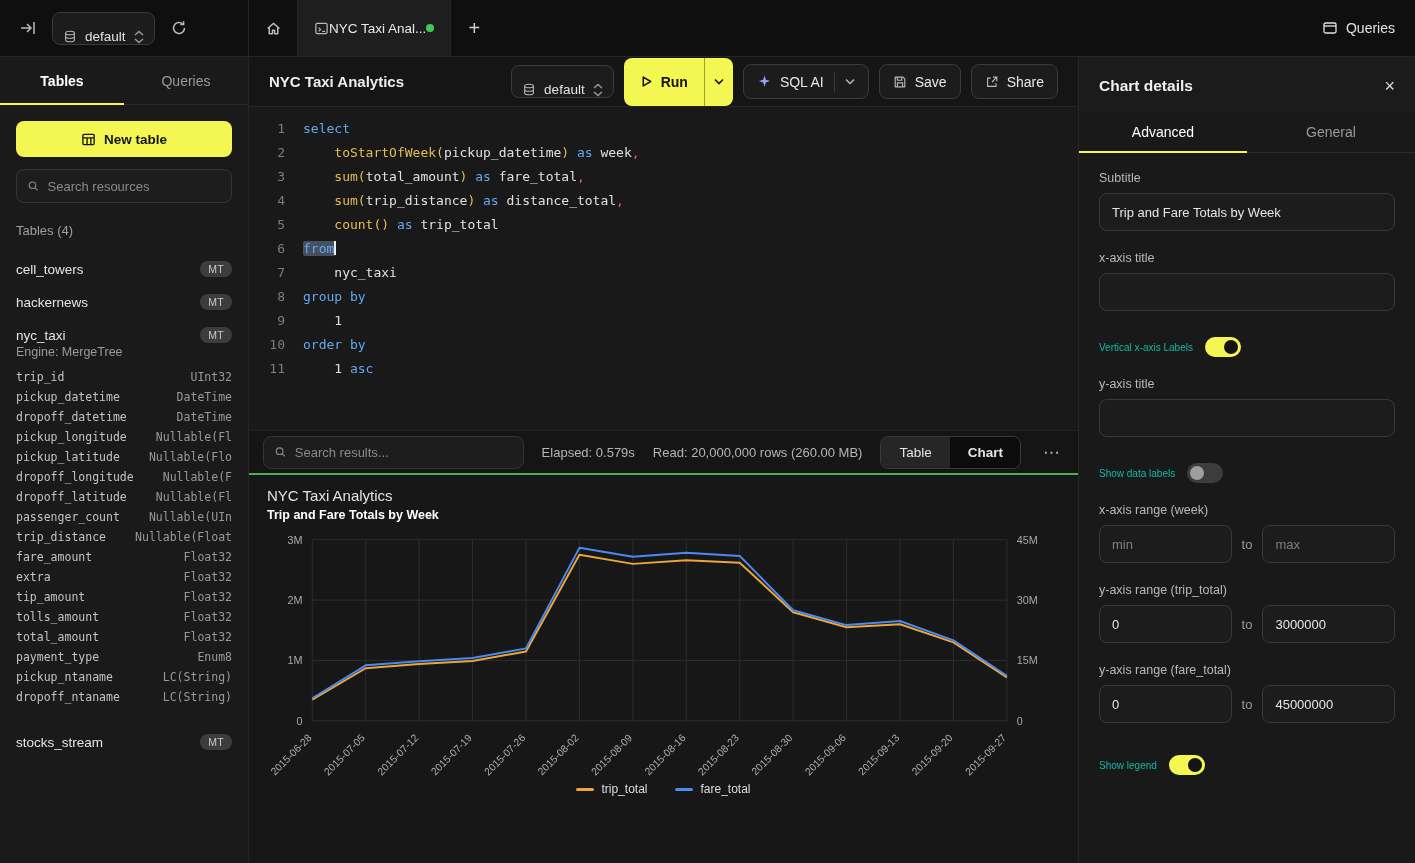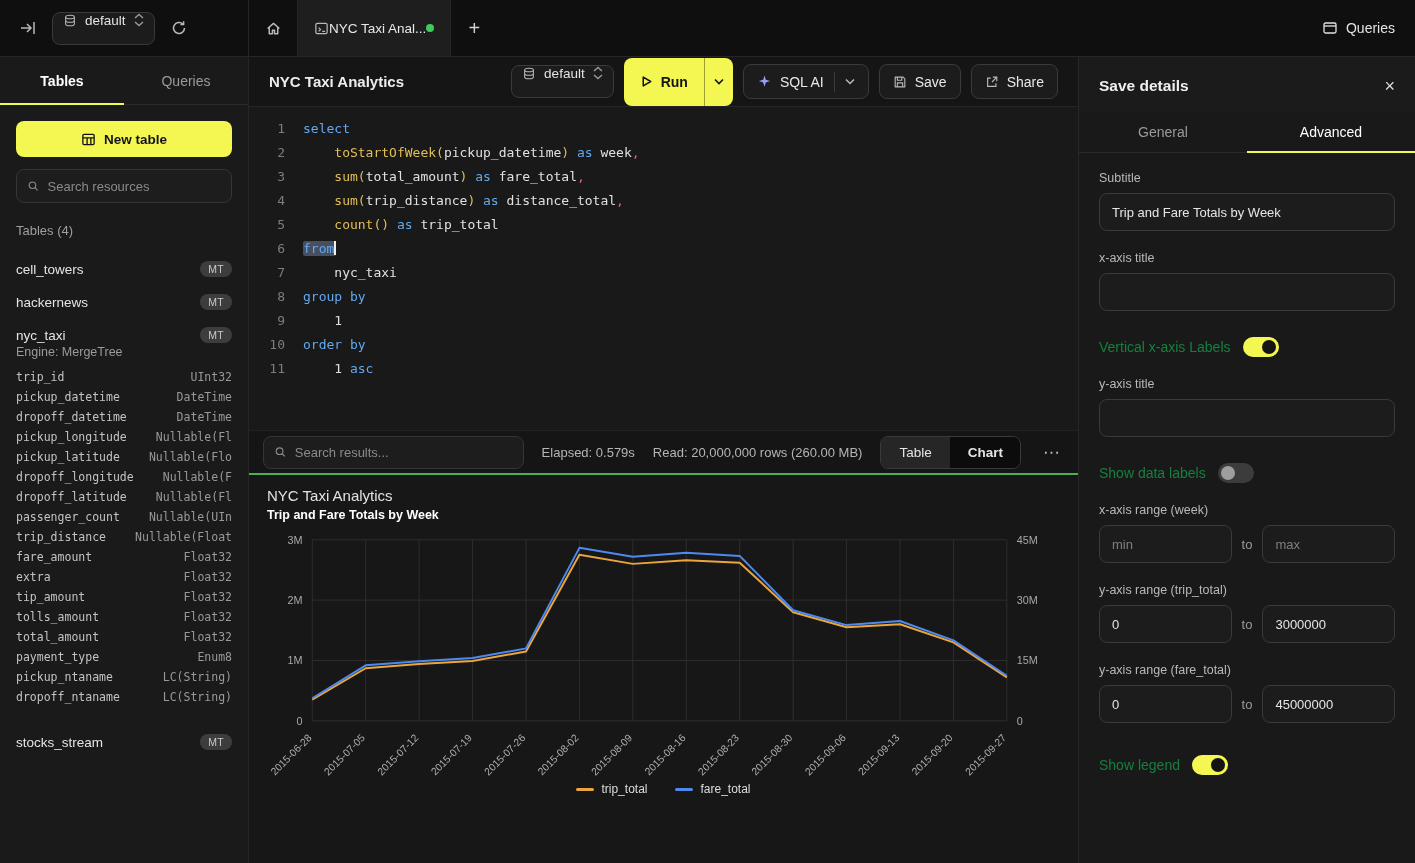--- a/index.html
+++ b/index.html
@@ -4,21 +4,21 @@
 <style>
   * { margin:0; padding:0; box-sizing:border-box; }
   html,body { width:1415px; height:863px; overflow:hidden; background:#111; }
   body { font-family:"Liberation Sans", sans-serif; color:#e6e6e6; font-size:13px; }
   .app { display:flex; flex-direction:column; width:1415px; height:863px; }
 
   
   .topbar { height:57px; background:#0f0f0f; border-bottom:1px solid #262626; display:flex; align-items:stretch; flex:0 0 57px; }
   .tb-left { width:249px; flex:0 0 249px; display:flex; align-items:center; gap:10px; padding:0 14px; border-right:1px solid #262626; }
   .icon-btn { background:none; border:none; color:#b9b9b9; display:flex; align-items:center; justify-content:center; width:28px; height:28px; cursor:pointer; }
-  .pill { height:33px; background:#1c1c1c; border:1px solid #3a3a3a; border-radius:8px; display:flex; align-items:flex-start; gap:8px; padding:0 10px; color:#e3e3e3; font-size:13.5px; cursor:pointer; }
+  .pill { height:33px; background:#1c1c1c; border:1px solid #3a3a3a; border-radius:8px; display:flex; align-items:flex-end; gap:8px; padding:0 10px; color:#e3e3e3; font-size:13.5px; cursor:pointer; }
   .tb-tabs { flex:1; display:flex; align-items:stretch; }
   .tab-home { width:48px; display:flex; align-items:center; justify-content:center; color:#b9b9b9; cursor:pointer; }
   .tab { display:flex; align-items:center; padding:0 16px; background:#1e1e1e; border-left:1px solid #262626; border-right:1px solid #262626; color:#e8e8e8; font-size:13.5px; cursor:pointer; max-width:205px; }
   .tab-title { max-width:118px; overflow:hidden; white-space:nowrap; }
   .dot { width:8px; height:8px; border-radius:50%; background:#3fca5a; }
   .tab-plus { width:46px; display:flex; align-items:center; justify-content:center; color:#cfcfcf; font-size:20px; cursor:pointer; }
   .tb-right { display:flex; align-items:center; padding:0 20px; gap:8px; color:#e3e3e3; font-size:14px; cursor:pointer; }
 
   
   .body { flex:1; display:flex; min-height:0; }
@@ -98,21 +98,21 @@
   .panel-tabs { display:flex; border-bottom:1px solid #2a2a2a; flex:0 0 42px; }
   .panel-tab { flex:1; display:flex; align-items:center; justify-content:center; font-size:14px; color:#9a9a9a; cursor:pointer; position:relative; }
   .panel-tab.active { color:#ffffff; }
   .panel-tab.active::after { content:""; position:absolute; left:0; right:0; bottom:-1px; height:2px; background:#f4f651; }
   .panel-body { padding:18px 20px; overflow:hidden; flex:1; }
   .fld-label { font-size:12.5px; color:#b9b9b9; margin:20px 0 8px; }
   .fld-label.first { margin-top:0; }
   .txt-input { width:100%; height:38px; background:#1c1c1c; border:1px solid #3a3a3a; border-radius:8px; color:#e6e6e6; padding:0 12px; font-size:13px; outline:none; font-family:inherit; }
   .txt-input::placeholder { color:#7f7f7f; }
   .toggle-row { display:flex; align-items:center; gap:12px; margin:26px 0 6px; }
-  .toggle-label { font-size:14px; color:#15803d; }
+  .toggle-label { font-size:10px; color:#14b8a6; }
   .toggle { width:36px; height:20px; border-radius:10px; background:#3c3c3c; position:relative; cursor:pointer; flex:0 0 36px; }
   .toggle .knob { position:absolute; top:3px; left:3px; width:14px; height:14px; border-radius:50%; background:#9e9e9e; }
   .toggle.on { background:#f4f651; }
   .toggle.on .knob { left:auto; right:3px; background:#141414; }
   .range-row { display:flex; align-items:center; gap:10px; }
   .range-row .txt-input { flex:1; min-width:0; }
   .to-label { font-size:13px; color:#9a9a9a; flex:0 0 auto; }
   svg.ic { display:block; }
 </style>
 </head>
@@ -457,26 +457,26 @@
               <span class="legend-swatch" style="background: rgb(77, 138, 240);"></span>
               <span>fare_total</span>
             </div>
           </div>
       </div>
 
     </div>
 
     <div class="panel">
       <div class="panel-header">
-        <div class="panel-title">Save details</div>
+        <div class="panel-title">Chart details</div>
         <div class="panel-close">×</div>
       </div>
       <div class="panel-tabs">
+        <div class="panel-tab active">Advanced</div>
         <div class="panel-tab">General</div>
-        <div class="panel-tab active">Advanced</div>
       </div>
       <div class="panel-body">
 
         <div class="fld-label first">Subtitle</div>
         <input class="txt-input" value="Trip and Fare Totals by Week" style="">
 
         <div class="fld-label">x-axis title</div>
         <input class="txt-input" style="">
 
         <div class="toggle-row">

